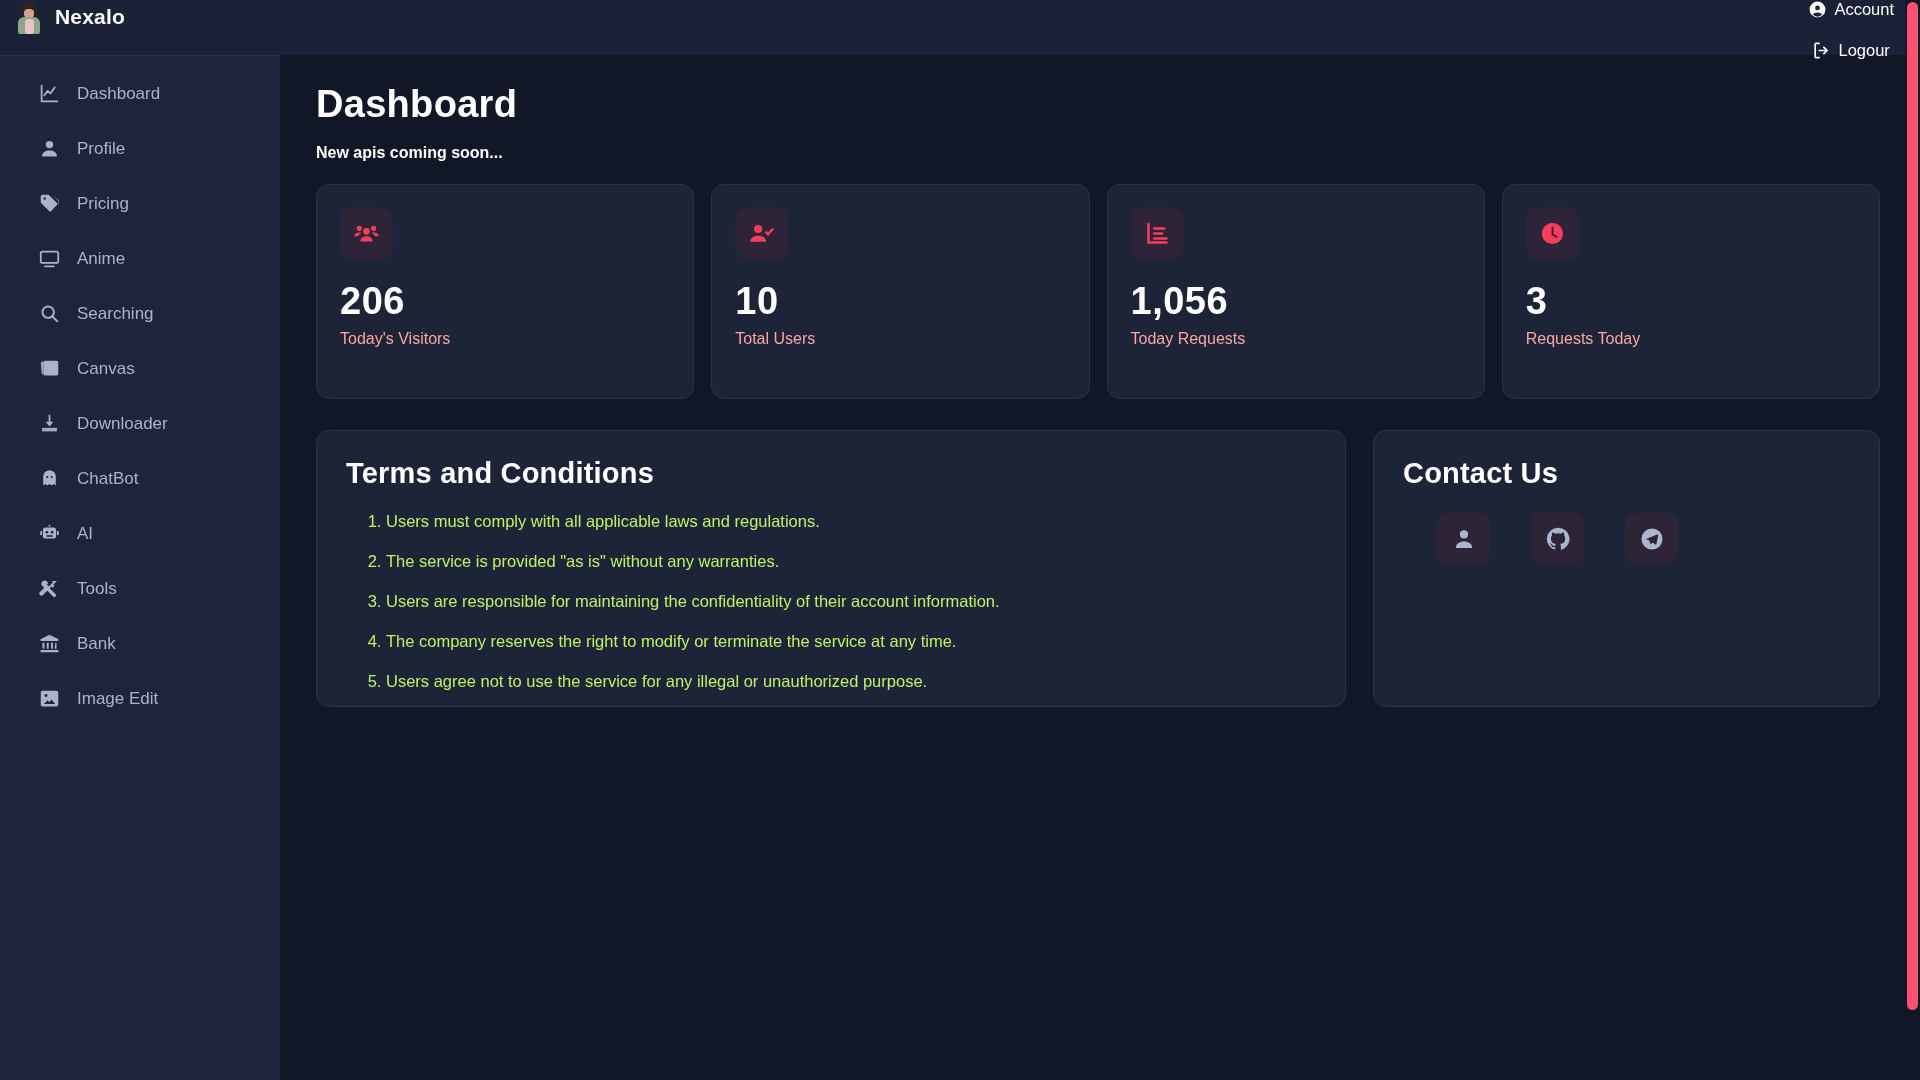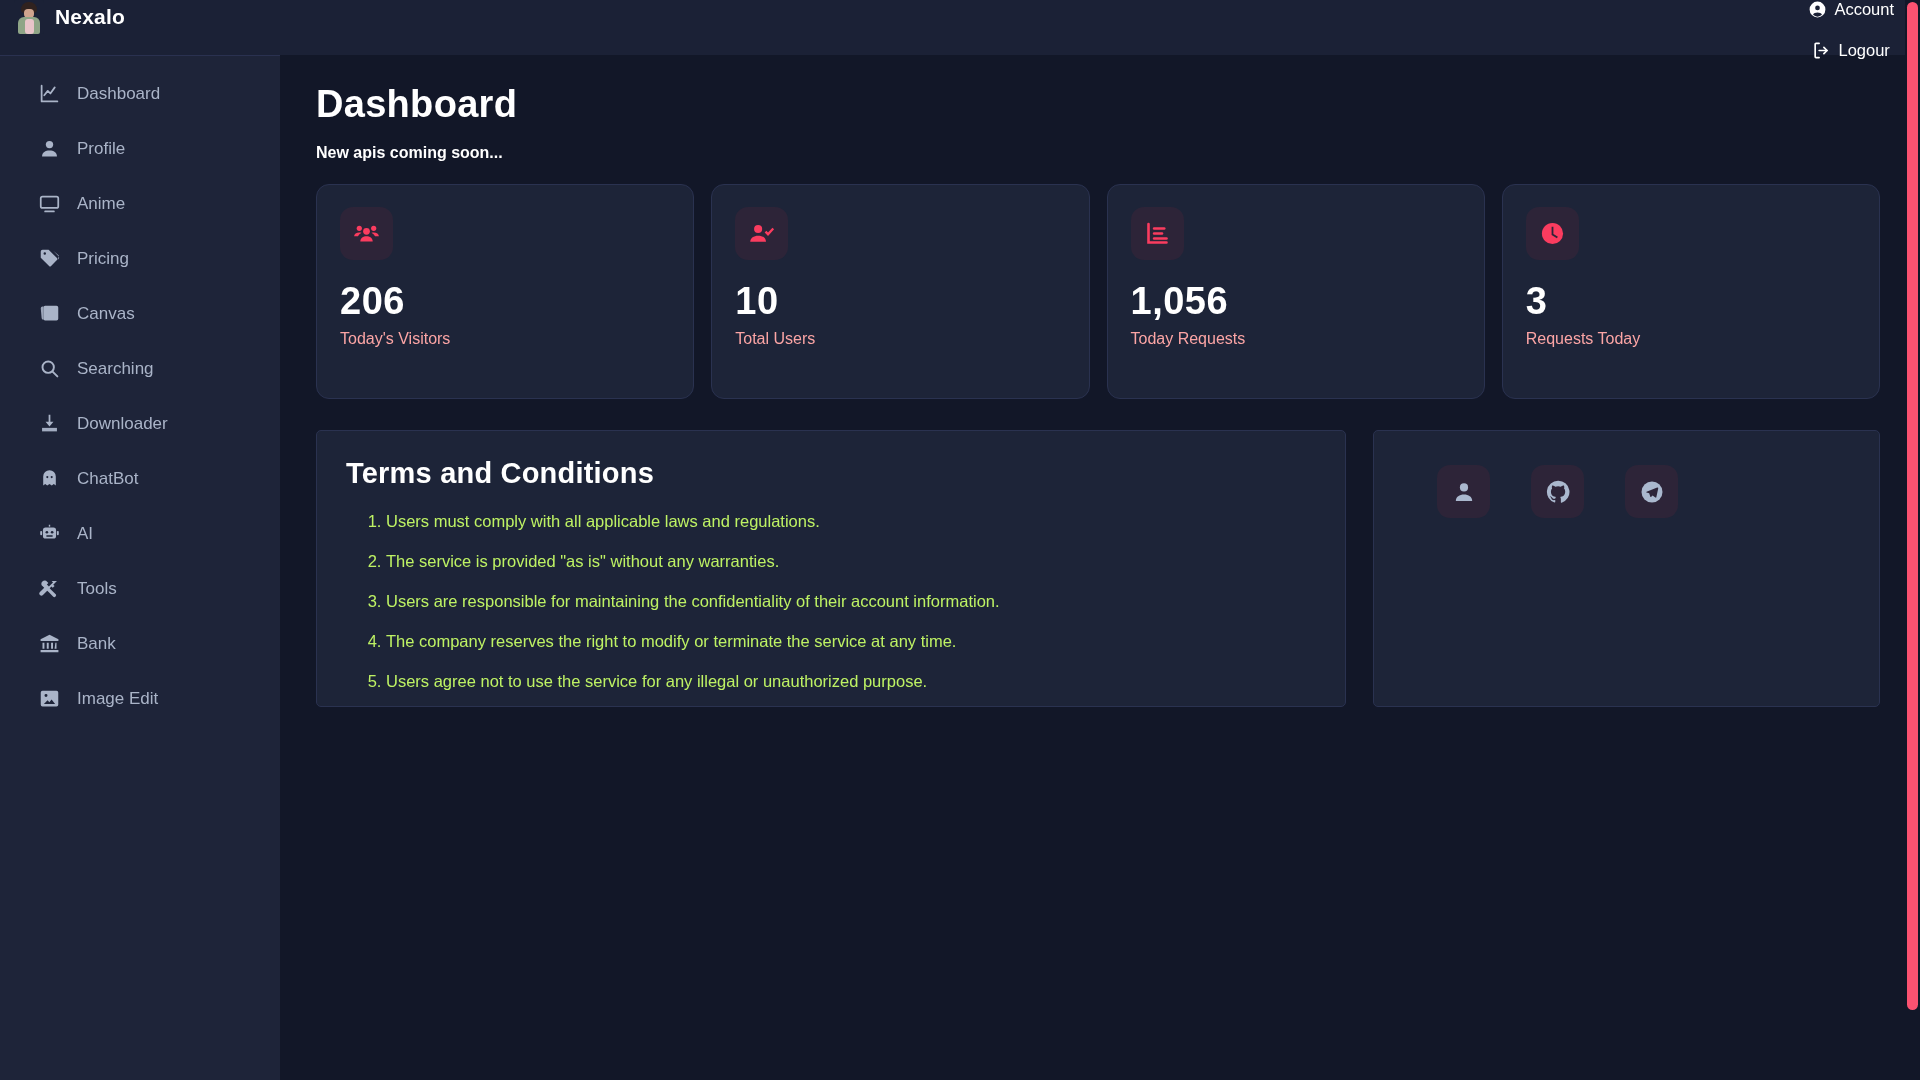--- a/index.html
+++ b/index.html
@@ -104,21 +104,21 @@
     color: #ffffff; font-size: 38px; font-weight: bold;
     line-height: 1.05; letter-spacing: .5px;
   }
   .stat-label { color: #fca5a5; font-size: 16px; margin-top: 8px; }
 
   
   #panels { display: flex; gap: 27px; }
   .panel {
     background: #1d2438;
     border: 1px solid #2a3250;
-    border-radius: 5px;
+    border-radius: 13px;
     height: 277px;
     padding: 26px 29px;
   }
   #terms-panel { width: 1030px; }
   #contact-panel { flex: 1 1 0; }
   .panel-title {
     color: #ffffff; font-size: 29px; font-weight: bold;
     letter-spacing: .2px; margin-bottom: 22px;
   }
   #terms-list { list-style: decimal; padding-left: 40px; }
@@ -204,56 +204,56 @@
       <svg width="21" height="21" viewBox="0 0 24 24" fill="currentColor">
         <circle cx="12" cy="7.5" r="4.2"></circle>
           <path d="M3.5 21c0-4.3 3.8-6.6 8.5-6.6s8.5 2.3 8.5 6.6z"></path>
       </svg>
     </span>
     <span>Profile</span>
   </div>
 
   <div class="nav-item">
     <span class="nav-icon">
+      <svg width="21" height="21" viewBox="0 0 24 24" fill="currentColor">
+        <path d="M11 2H4a2 2 0 00-2 2v7l9.5 9.5a1.6 1.6 0 002.3 0l6.7-6.7a1.6 1.6 0 000-2.3zM6.6 7.6a1.4 1.4 0 110-2.8 1.4 1.4 0 010 2.8z"></path>
+        <path d="M16.3 3.2l6 6.3a2.4 2.4 0 010 3.2l-.8.8 1.2-4.8z" opacity=".85"></path>
+      </svg>
+    </span>
+    <span>Pricing</span>
+  </div>
+
+  <div class="nav-item">
+    <span class="nav-icon">
       <svg width="21" height="21" viewBox="0 0 24 24" fill="none" stroke="currentColor" stroke-width="2" stroke-linecap="round" stroke-linejoin="round">
         <rect x="2" y="4" width="20" height="13" rx="2"></rect>
           <path d="M7 21h10"></path>
       </svg>
     </span>
     <span>Anime</span>
   </div>
 
   <div class="nav-item">
     <span class="nav-icon">
-      <svg width="21" height="21" viewBox="0 0 24 24" fill="currentColor">
-        <path d="M11 2H4a2 2 0 00-2 2v7l9.5 9.5a1.6 1.6 0 002.3 0l6.7-6.7a1.6 1.6 0 000-2.3zM6.6 7.6a1.4 1.4 0 110-2.8 1.4 1.4 0 010 2.8z"></path>
-        <path d="M16.3 3.2l6 6.3a2.4 2.4 0 010 3.2l-.8.8 1.2-4.8z" opacity=".85"></path>
-      </svg>
-    </span>
-    <span>Pricing</span>
-  </div>
-
-  <div class="nav-item">
-    <span class="nav-icon">
-      <svg width="21" height="21" viewBox="0 0 24 24" fill="currentColor">
-        <path d="M2 6a2 2 0 012-2h1v15a2 2 0 01-2-2z" opacity=".9"></path>
-        <path d="M7 3h13a2 2 0 012 2v13a2 2 0 01-2 2H7a2 2 0 01-2-2V5a2 2 0 012-2zm1.8 11.6L11 11l3 3.6 2-2.1 2.6 3H8.8z"></path>
-      </svg>
-    </span>
-    <span>Canvas</span>
-  </div>
-
-  <div class="nav-item">
-    <span class="nav-icon">
       <svg width="21" height="21" viewBox="0 0 24 24" fill="none" stroke="currentColor" stroke-width="2.2" stroke-linecap="round">
         <circle cx="10.5" cy="10.5" r="6.5"></circle>
           <path d="M15.5 15.5L21 21"></path>
       </svg>
     </span>
     <span>Searching</span>
+  </div>
+
+  <div class="nav-item">
+    <span class="nav-icon">
+      <svg width="21" height="21" viewBox="0 0 24 24" fill="currentColor">
+        <path d="M2 6a2 2 0 012-2h1v15a2 2 0 01-2-2z" opacity=".9"></path>
+        <path d="M7 3h13a2 2 0 012 2v13a2 2 0 01-2 2H7a2 2 0 01-2-2V5a2 2 0 012-2zm1.8 11.6L11 11l3 3.6 2-2.1 2.6 3H8.8z"></path>
+      </svg>
+    </span>
+    <span>Canvas</span>
   </div>
 
   <div class="nav-item">
     <span class="nav-icon">
       <svg width="21" height="21" viewBox="0 0 24 24" fill="currentColor">
         <path d="M11 2h2v8h3.5L12 15.5 7.5 10H11z"></path>
           <path d="M3.5 17h17v4h-17z" opacity=".95"></path>
       </svg>
     </span>
     <span>Downloader</span>
@@ -382,20 +382,21 @@
       <ol id="terms-list">
         <li>Users must comply with all applicable laws and regulations.</li>
         <li>The service is provided "as is" without any warranties.</li>
         <li>Users are responsible for maintaining the confidentiality of their account information.</li>
         <li>The company reserves the right to modify or terminate the service at any time.</li>
         <li>Users agree not to use the service for any illegal or unauthorized purpose.</li>
       </ol>
     </div>
 
     <div class="panel" id="contact-panel">
+      <div class="panel-title">Contact Us</div>
       <div id="contact-icons">
 
         <div class="contact-tile">
           <span>
             <svg width="24" height="24" viewBox="0 0 24 24" fill="#aab8ce">
               <circle cx="12" cy="7.4" r="4.1"></circle>
                 <path d="M3.8 21c0-4.3 3.7-6.5 8.2-6.5s8.2 2.2 8.2 6.5z"></path>
             </svg>
           </span>
         </div>

